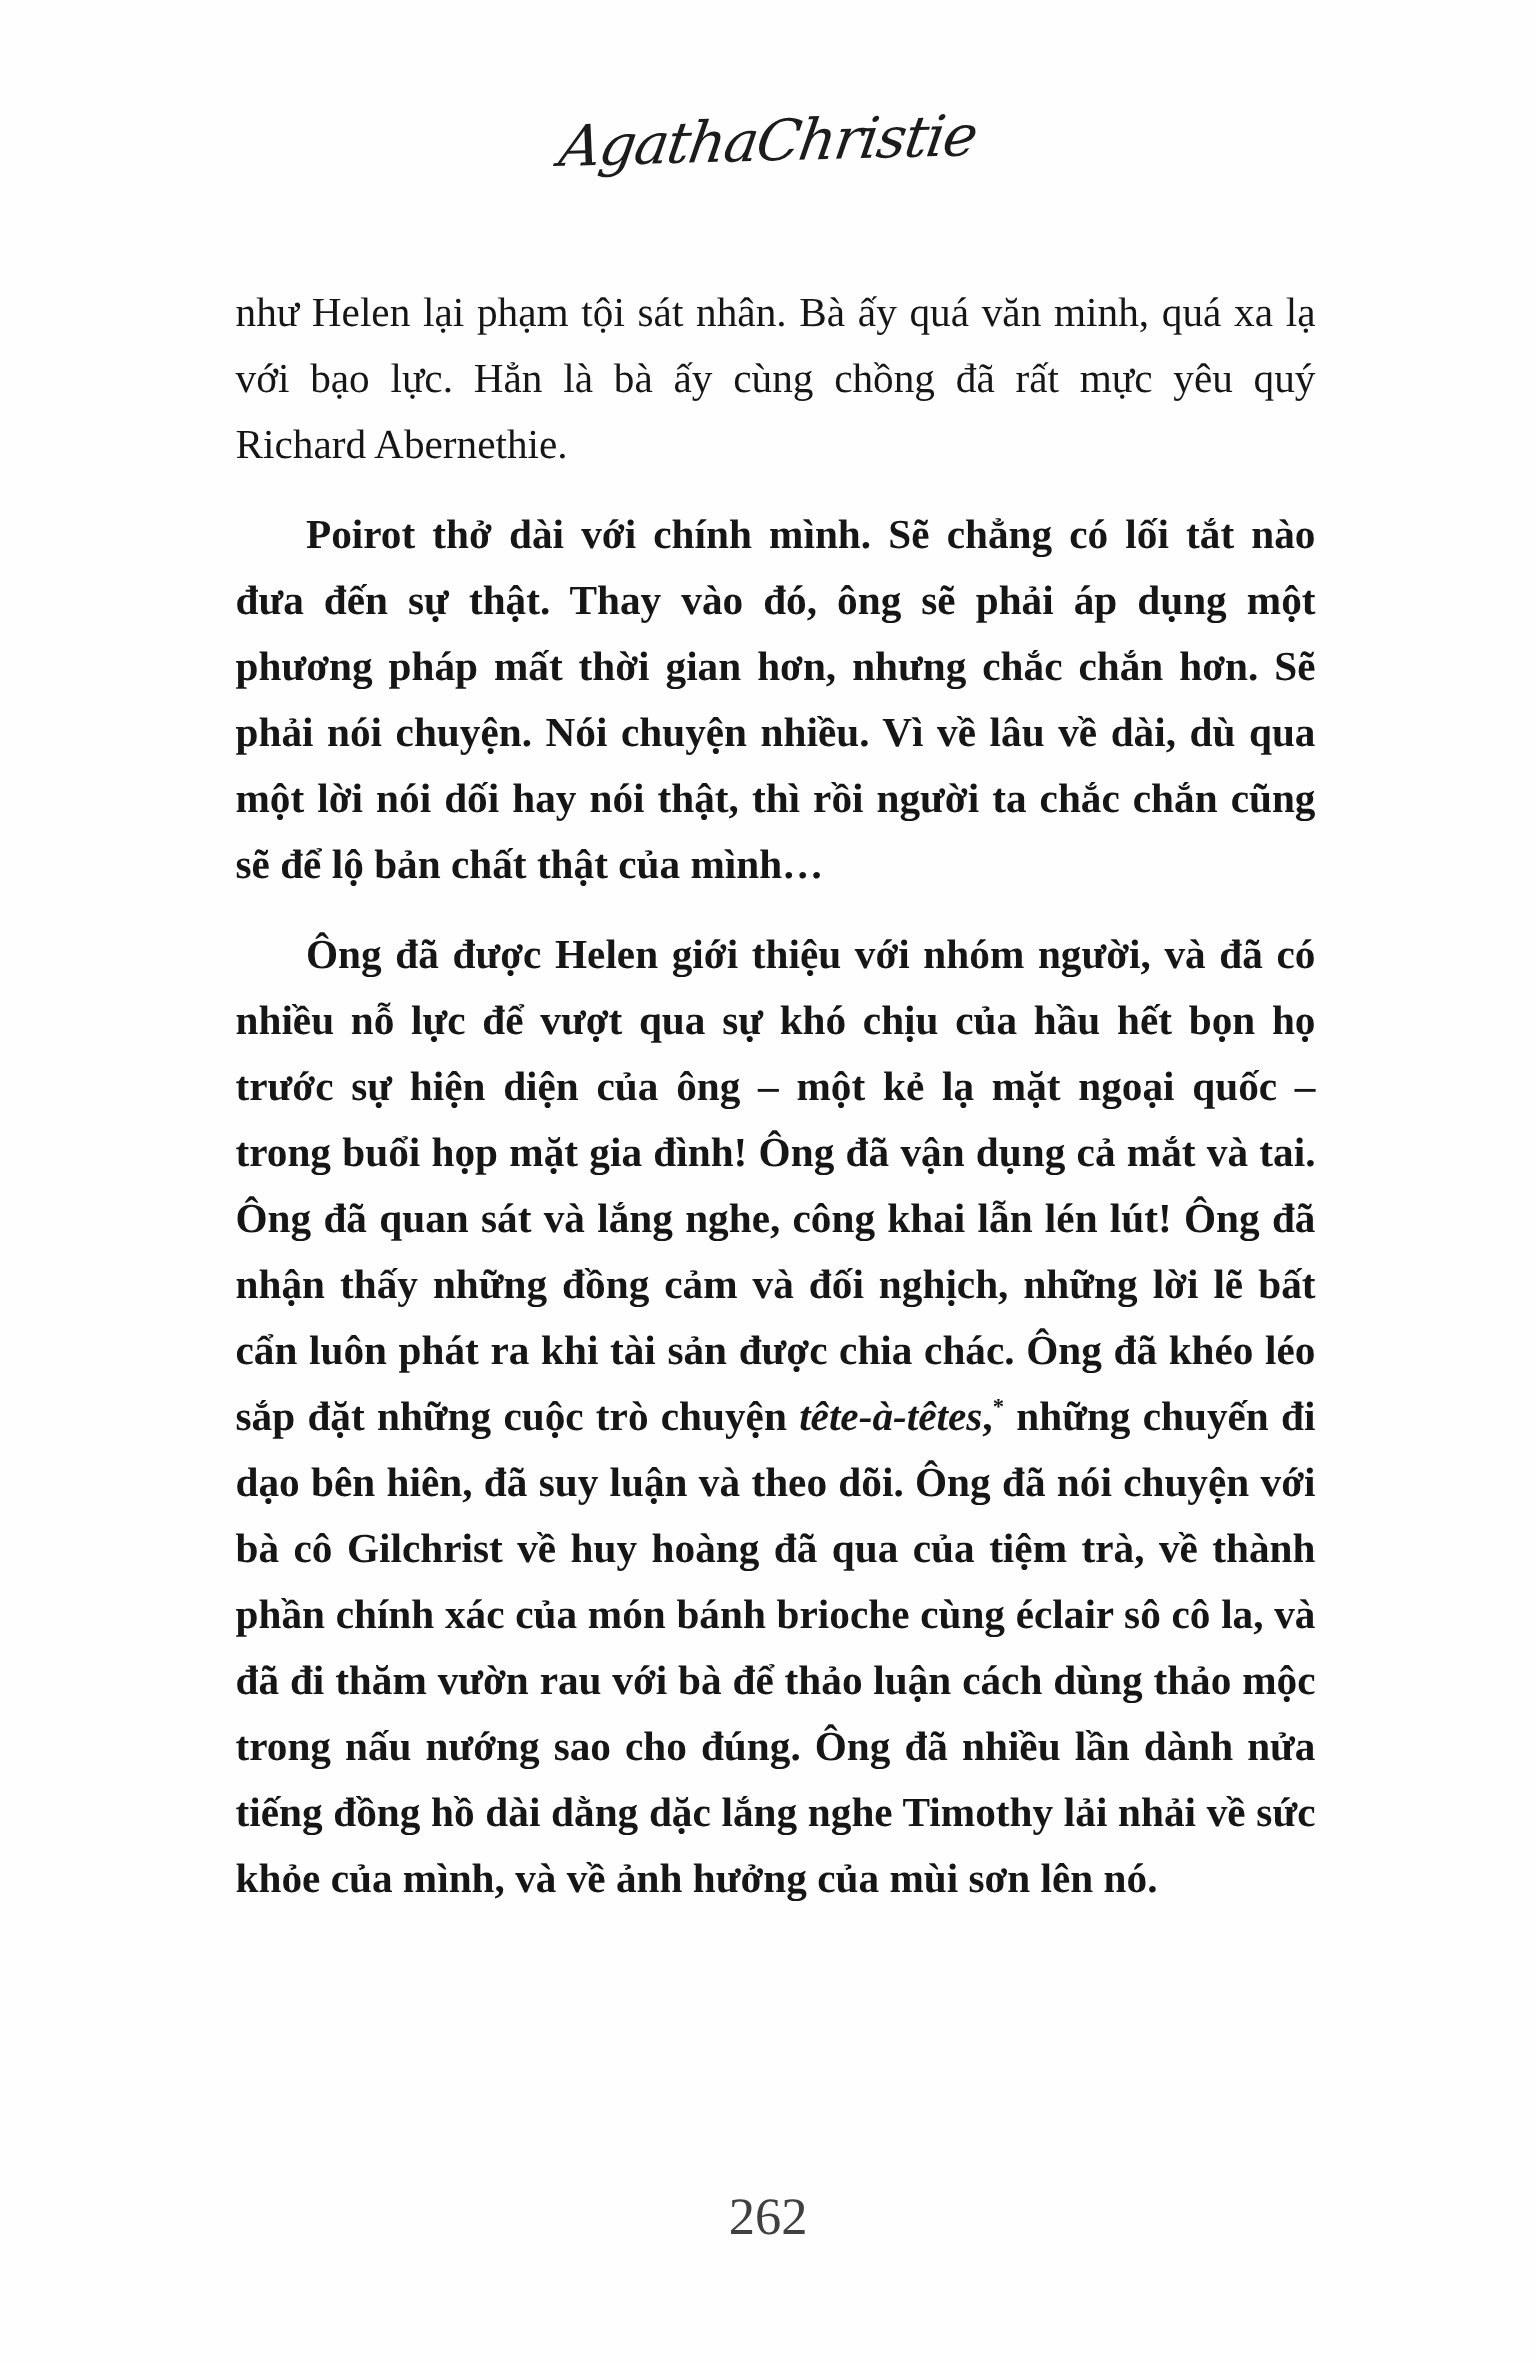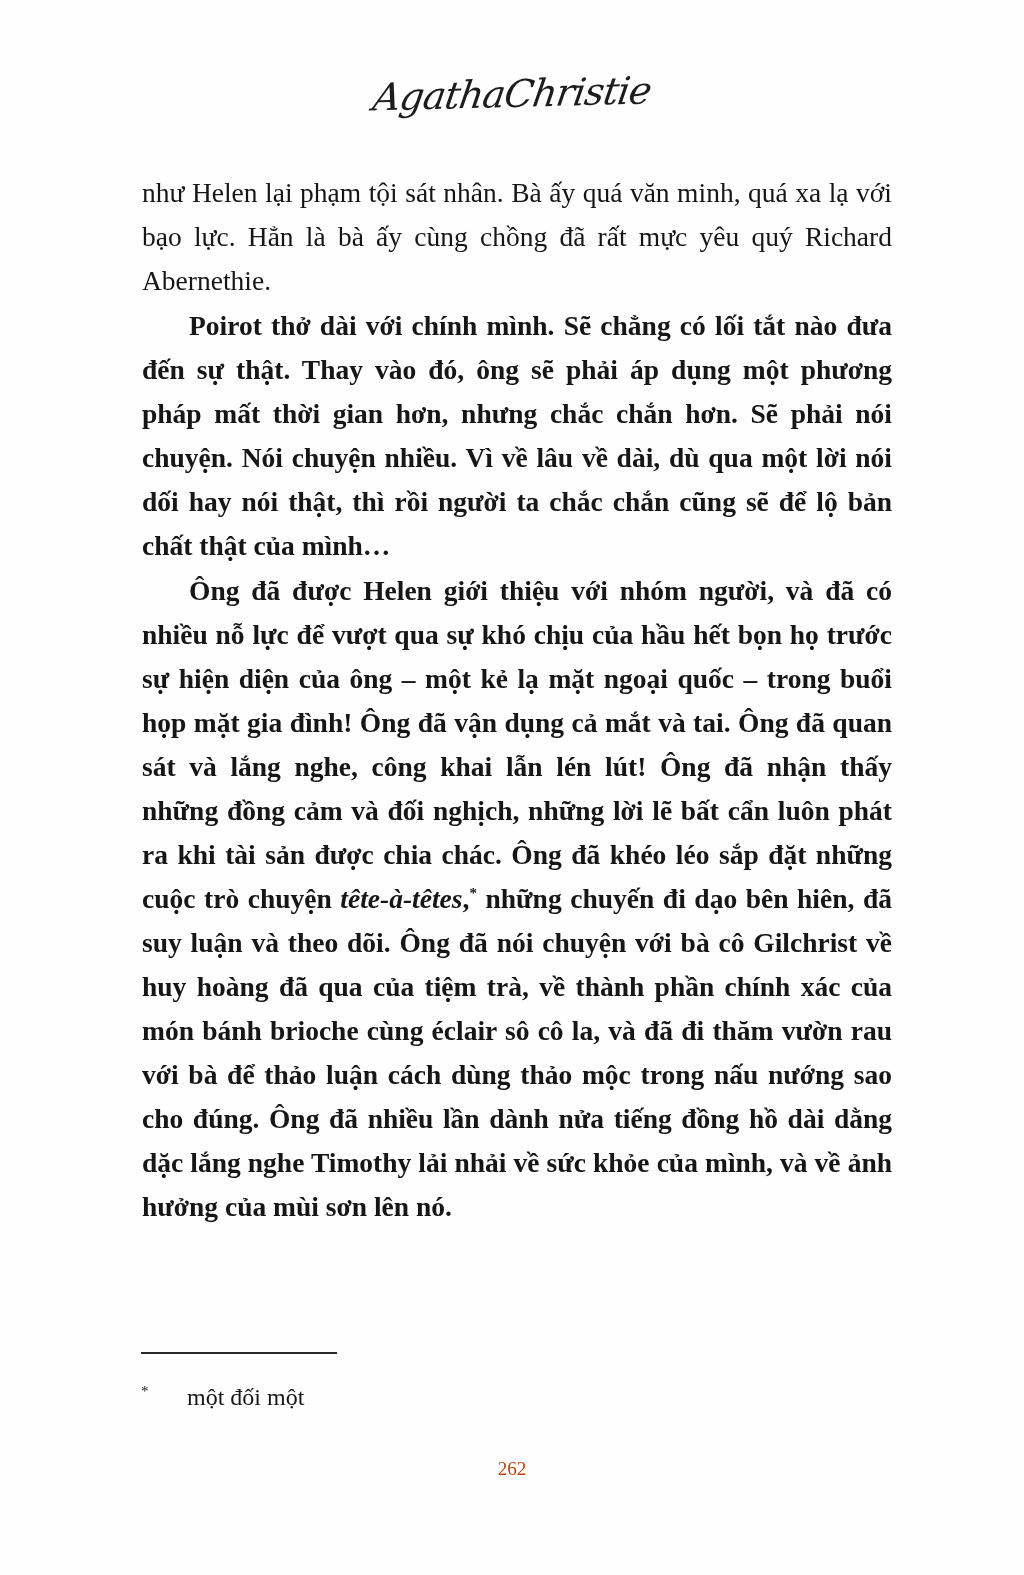--- a/index.html
+++ b/index.html
@@ -44,21 +44,21 @@
     position: absolute;
     left: 141px;
     top: 170px;
     width: 752px;
     font-size: 27.5px;
     line-height: 44px;
     text-align: justify;
     text-justify: inter-word;
   }
   .body-text p.para {
-    margin: 1px;
+    margin: 16px;
     padding: 0;
   }
   .body-text p.para.indent {
     text-indent: 47px;
     font-weight: bold;
   }
   .body-text em {
     font-style: italic;
   }
   .body-text sup {
@@ -97,43 +97,37 @@
 
   
   .page-number-wrap {
     position: absolute;
     left: 0;
     right: 0;
     top: 1458px;
     text-align: center;
   }
   .page-number {
-    font-size: 19px;
-    color: #c2410c;
+    font-size: 35px;
+    color: #404040;
   }
 </style>
 </head>
 <body>
 
 <div class="page">
 
   <div class="signature-wrap">
     <span class="signature">AgathaChristie</span>
   </div>
 
   <div class="body-text">
       <p class="para"><span>như Helen lại phạm tội sát nhân. Bà ấy quá văn minh, quá xa lạ với bạo lực. Hẳn là bà ấy cùng chồng đã rất mực yêu quý Richard Abernethie.</span></p>
       <p class="para indent"><span>Poirot thở dài với chính mình. Sẽ chẳng có lối tắt nào đưa đến sự thật. Thay vào đó, ông sẽ phải áp dụng một phương pháp mất thời gian hơn, nhưng chắc chắn hơn. Sẽ phải nói chuyện. Nói chuyện nhiều. Vì về lâu về dài, dù qua một lời nói dối hay nói thật, thì rồi người ta chắc chắn cũng sẽ để lộ bản chất thật của mình…</span></p>
       <p class="para indent"><span>Ông đã được Helen giới thiệu với nhóm người, và đã có nhiều nỗ lực để vượt qua sự khó chịu của hầu hết bọn họ trước sự hiện diện của ông – một kẻ lạ mặt ngoại quốc – trong buổi họp mặt gia đình! Ông đã vận dụng cả mắt và tai. Ông đã quan sát và lắng nghe, công khai lẫn lén lút! Ông đã nhận thấy những đồng cảm và đối nghịch, những lời lẽ bất cẩn luôn phát ra khi tài sản được chia chác. Ông đã khéo léo sắp đặt những cuộc trò chuyện </span><em>tête-à-têtes</em><span>,</span><sup>*</sup><span> những chuyến đi dạo bên hiên, đã suy luận và theo dõi. Ông đã nói chuyện với bà cô Gilchrist về huy hoàng đã qua của tiệm trà, về thành phần chính xác của món bánh brioche cùng éclair sô cô la, và đã đi thăm vườn rau với bà để thảo luận cách dùng thảo mộc trong nấu nướng sao cho đúng. Ông đã nhiều lần dành nửa tiếng đồng hồ dài dằng dặc lắng nghe Timothy lải nhải về sức khỏe của mình, và về ảnh hưởng của mùi sơn lên nó.</span></p>
     </div>
 
-  <div class="footnote-area">
-    <div class="footnote-rule"></div>
-    <div class="footnote-line">
-      <span class="fn-marker">*</span><span class="fn-text">một đối một</span>
-    </div>
-  </div>
 
   <div class="page-number-wrap">
     <span class="page-number">262</span>
   </div>
 
 </div>
 
 </body></html>

